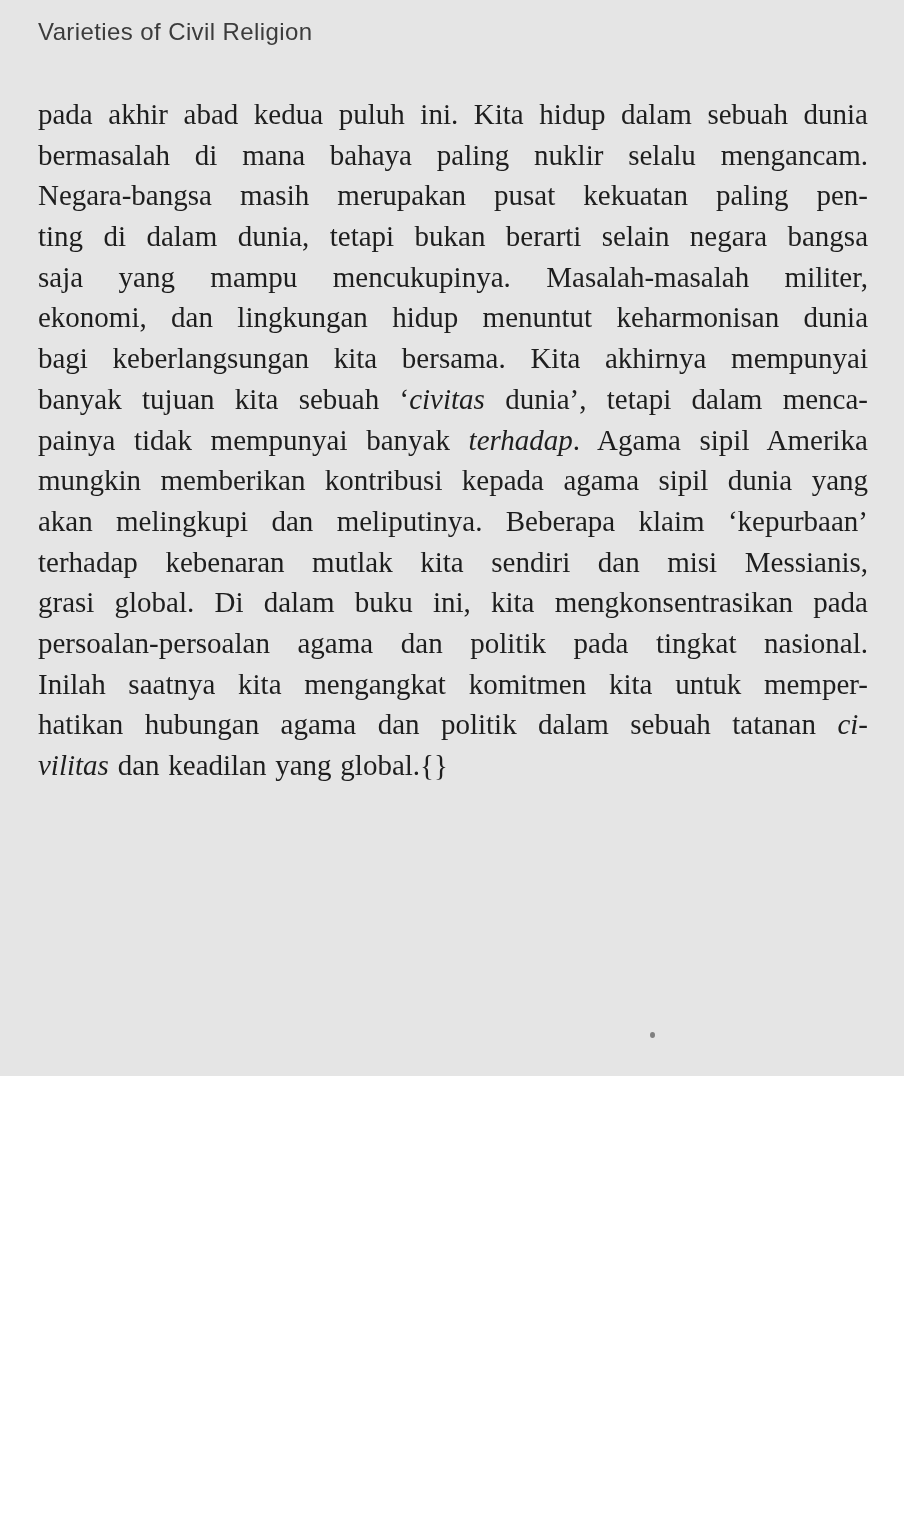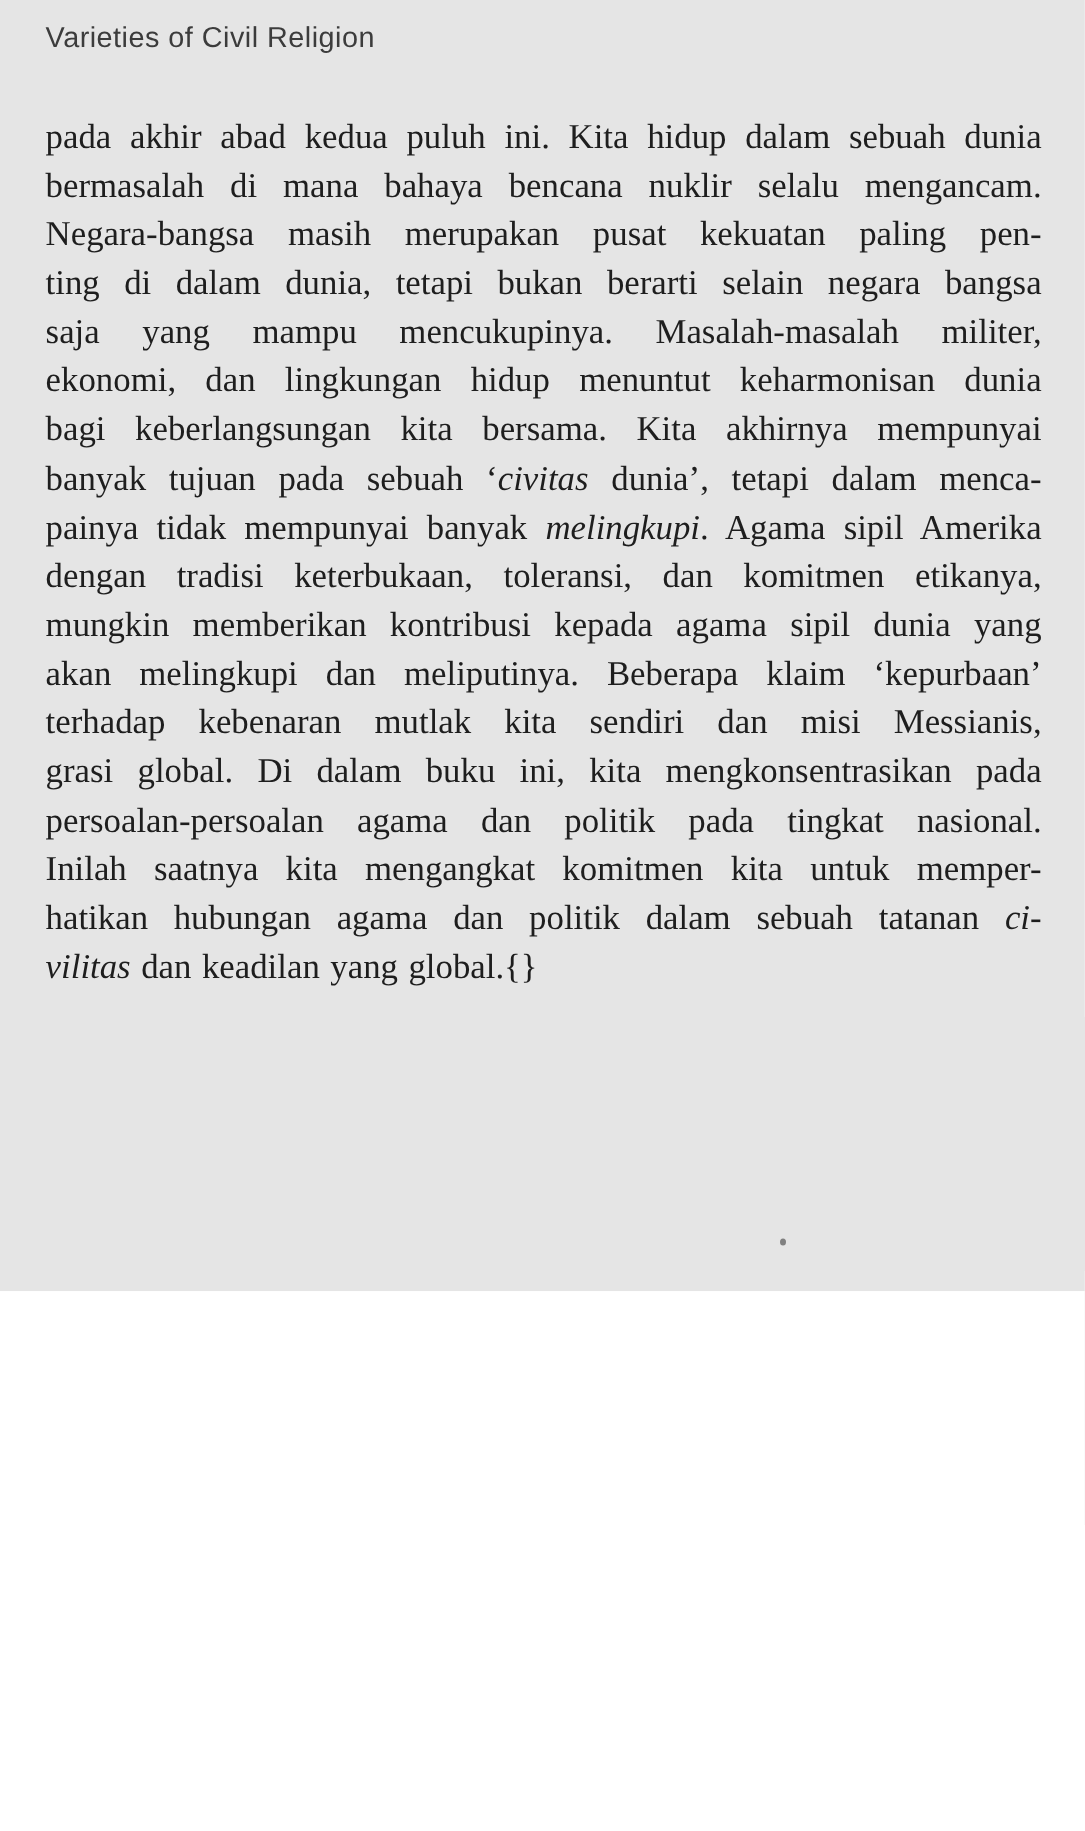--- a/index.html
+++ b/index.html
@@ -82,29 +82,28 @@
 </style>
 </head>
 <body>
 
 <div class="scan-page">
 
   <div class="running-header">Varieties of Civil Religion</div>
 
   <div class="body-paragraph">
       <div class="line just"><span>pada akhir abad kedua puluh ini. Kita hidup dalam sebuah dunia</span></div>
-      <div class="line just"><span>bermasalah di mana bahaya bencana nuklir selalu mengancam.</span></div>
+      <div class="line just"><span>bermasalah di mana bahaya paling nuklir selalu mengancam.</span></div>
       <div class="line just"><span>Negara-bangsa masih merupakan pusat kekuatan paling pen-</span></div>
       <div class="line just"><span>ting di dalam dunia, tetapi bukan berarti selain negara bangsa</span></div>
       <div class="line just"><span>saja yang mampu mencukupinya. Masalah-masalah militer,</span></div>
       <div class="line just"><span>ekonomi, dan lingkungan hidup menuntut keharmonisan dunia</span></div>
       <div class="line just"><span>bagi keberlangsungan kita bersama. Kita akhirnya mempunyai</span></div>
-      <div class="line just"><span>banyak tujuan pada sebuah ‘</span><span class="it">civitas</span><span> dunia’, tetapi dalam menca-</span></div>
-      <div class="line just"><span>painya tidak mempunyai banyak </span><span class="it">melingkupi</span><span>. Agama sipil Amerika</span></div>
-      <div class="line just"><span>dengan tradisi keterbukaan, toleransi, dan komitmen etikanya,</span></div>
+      <div class="line just"><span>banyak tujuan kita sebuah ‘</span><span class="it">civitas</span><span> dunia’, tetapi dalam menca-</span></div>
+      <div class="line just"><span>painya tidak mempunyai banyak </span><span class="it">terhadap</span><span>. Agama sipil Amerika</span></div>
       <div class="line just"><span>mungkin memberikan kontribusi kepada agama sipil dunia yang</span></div>
       <div class="line just"><span>akan melingkupi dan meliputinya. Beberapa klaim ‘kepurbaan’</span></div>
       <div class="line just"><span>terhadap kebenaran mutlak kita sendiri dan misi Messianis,</span></div>
       <div class="line just"><span>grasi global. Di dalam buku ini, kita mengkonsentrasikan pada</span></div>
       <div class="line just"><span>persoalan-persoalan agama dan politik pada tingkat nasional.</span></div>
       <div class="line just"><span>Inilah saatnya kita mengangkat komitmen kita untuk memper-</span></div>
       <div class="line just"><span>hatikan hubungan agama dan politik dalam sebuah tatanan </span><span class="it">ci-</span></div>
       <div class="line"><span class="it">vilitas</span><span> dan keadilan yang global.{}</span></div>
     </div>
 

